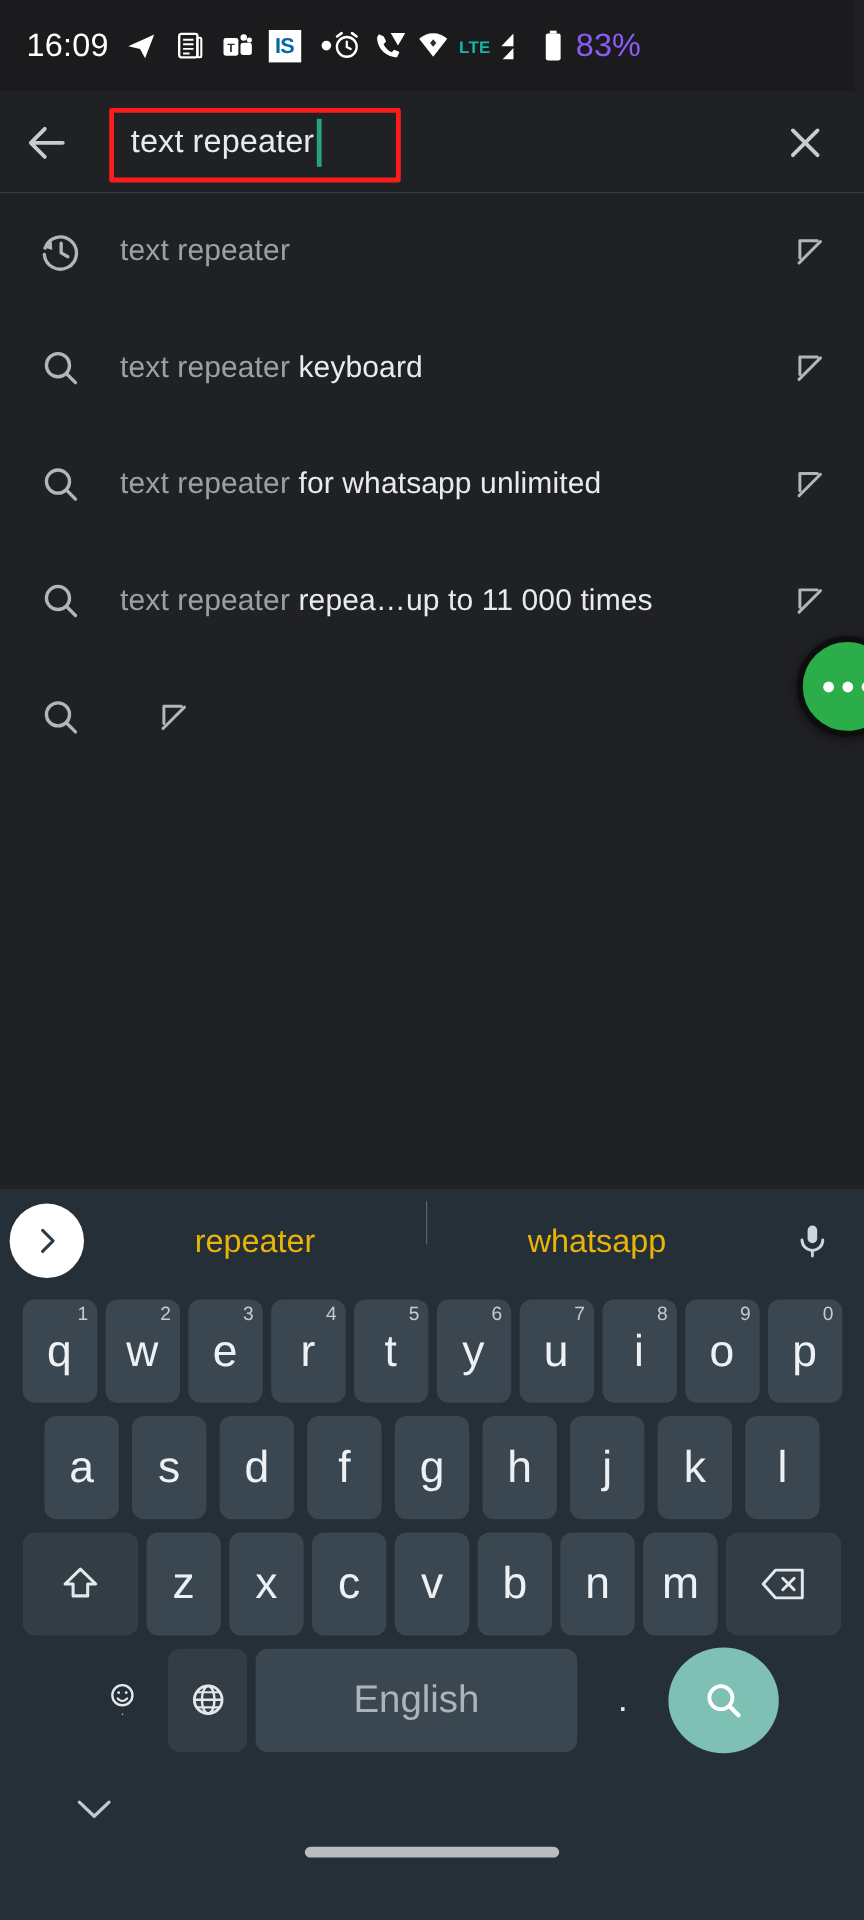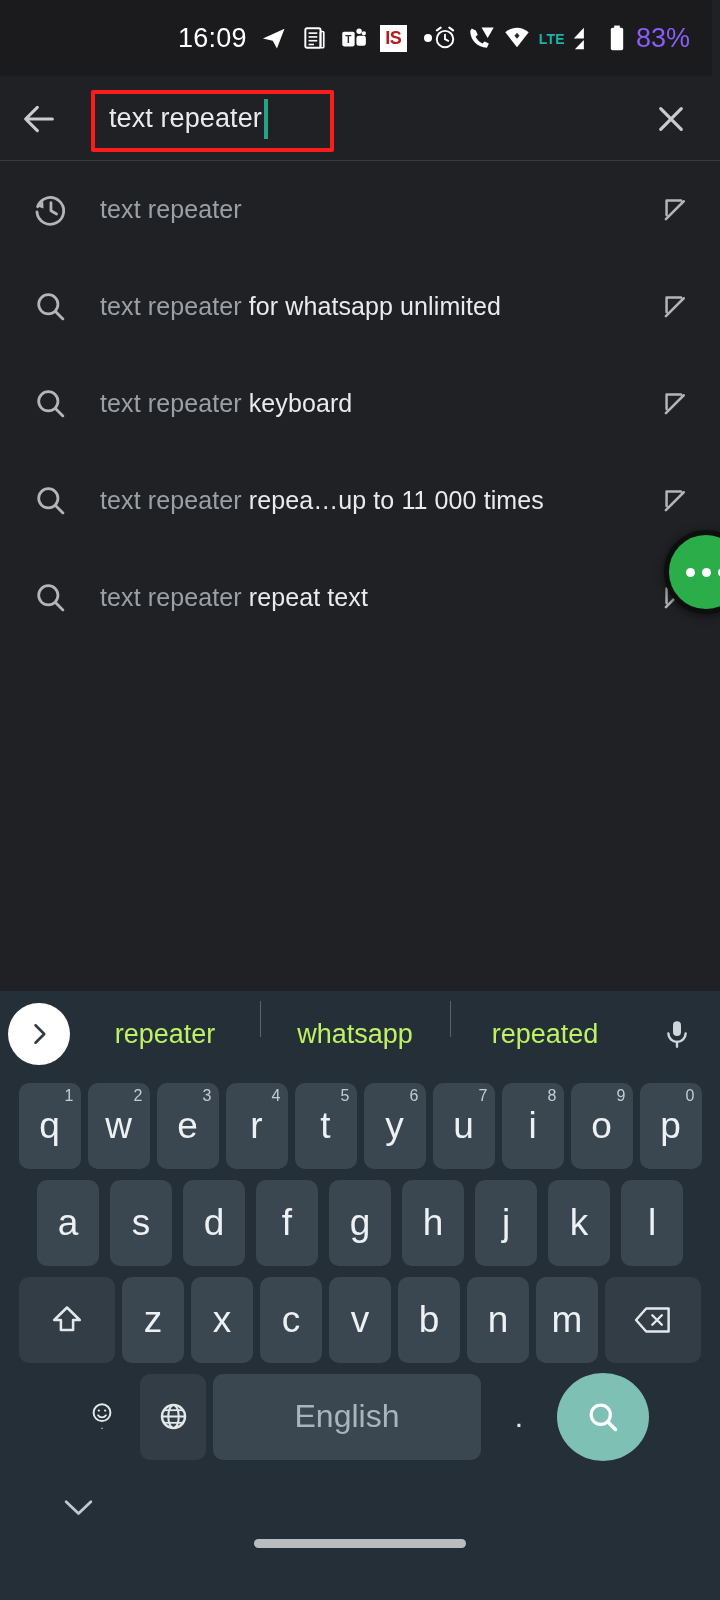--- a/index.html
+++ b/index.html
@@ -10,31 +10,31 @@
     -webkit-font-smoothing:antialiased;
     overflow:hidden;
     position:relative;
   }
   .phone { position:relative; width:720px; height:1600px; background:#202124; overflow:hidden; }
 
   
   .statusbar {
     position:absolute; top:0; left:0; width:712px; height:76px;
     background:#1b1b1d;
-    display:flex; align-items:center; justify-content:flex-end;
+    display:flex; align-items:center; justify-content:flex-start;
     padding:0 22px 0 22px;
   }
   .sb-left { display:flex; align-items:center; gap:13px; }
   .sb-right { display:flex; align-items:center; gap:9px; }
   .sb-clock { color:#ffffff; font-size:27px; letter-spacing:.2px; font-weight:400; }
   .sb-icon { display:inline-flex; align-items:center; justify-content:center; }
   .sb-battpct { color:#8b5cf6; font-size:27px; letter-spacing:0px; margin-left:1px; }
   .lte-txt { color:#14b8a6; font-size:14px; font-weight:700; letter-spacing:.3px; align-self:flex-start; margin-top:8px; margin-right:-3px; }
   .isbadge {
-    width:27px;height:27px;background:#ffffff;color:#b91c1c;
+    width:27px;height:27px;background:#ffffff;color:#0369a1;
     font-size:18px;font-weight:700;display:flex;align-items:center;justify-content:center;
     letter-spacing:-.5px;
   }
   .dot-ind { width:8px;height:8px;border-radius:50%;background:#ffffff; margin-left:4px;}
 
   
   .searchbar {
     position:absolute; top:76px; left:0; width:720px; height:85px;
     background:#202124;
     display:flex; align-items:center;
@@ -80,21 +80,21 @@
   .kb-suggest {
     height:86px; display:flex; align-items:center; position:relative;
   }
   .kb-expand {
     width:62px;height:62px;border-radius:50%;background:#ffffff;
     display:flex;align-items:center;justify-content:center;
     margin-left:8px;
   }
   .kb-sugg-items { flex:1; display:flex; align-items:center; }
   .kb-sugg-item {
-    flex:1; text-align:center; color:#bef264; font-size:27px;
+    flex:1; text-align:center; color:#eab308; font-size:27px;
     position:relative;
   }
   .kb-sugg-item + .kb-sugg-item::before {
     content:""; position:absolute; left:0; top:-18px; height:36px; width:1px; background:#56646f;
   }
   .kb-mic { width:74px; display:flex; align-items:center; justify-content:center; margin-right:6px;}
 
   .kb-rows { padding:0 4px; }
   .kb-row { display:flex; align-items:center; justify-content:center; gap:7px; height:97px; }
   .key {
@@ -242,38 +242,38 @@
     </div>
 
     <div class="sugg-row">
       <div class="sugg-icon">
         <svg width="35" height="35" viewBox="0 0 24 24">
           <circle cx="10.5" cy="10.5" r="6.6" fill="none" stroke="#b3b6b9" stroke-width="1.9"></circle>
           <line x1="15.4" y1="15.4" x2="20.5" y2="20.5" stroke="#b3b6b9" stroke-width="1.9" stroke-linecap="round"></line>
         </svg>
       </div>
       <div class="sugg-text">
-        <span class="pre">text repeater</span><span class="rest"> for whatsapp unlimited</span>
+        <span class="pre">text repeater</span><span class="rest"> keyboard</span>
       </div>
       <div class="sugg-arrow">
         <svg width="33" height="33" viewBox="0 0 24 24">
           <path d="M5 19 18 6M5.5 16V5.5H16" fill="none" stroke="#b3b6b9" stroke-width="1.8" stroke-linecap="round" stroke-linejoin="round"></path>
         </svg>
       </div>
     </div>
 
     <div class="sugg-row">
       <div class="sugg-icon">
         <svg width="35" height="35" viewBox="0 0 24 24">
           <circle cx="10.5" cy="10.5" r="6.6" fill="none" stroke="#b3b6b9" stroke-width="1.9"></circle>
           <line x1="15.4" y1="15.4" x2="20.5" y2="20.5" stroke="#b3b6b9" stroke-width="1.9" stroke-linecap="round"></line>
         </svg>
       </div>
       <div class="sugg-text">
-        <span class="pre">text repeater</span><span class="rest"> keyboard</span>
+        <span class="pre">text repeater</span><span class="rest"> for whatsapp unlimited</span>
       </div>
       <div class="sugg-arrow">
         <svg width="33" height="33" viewBox="0 0 24 24">
           <path d="M5 19 18 6M5.5 16V5.5H16" fill="none" stroke="#b3b6b9" stroke-width="1.8" stroke-linecap="round" stroke-linejoin="round"></path>
         </svg>
       </div>
     </div>
 
     <div class="sugg-row">
       <div class="sugg-icon">
@@ -292,23 +292,20 @@
       </div>
     </div>
 
     <div class="sugg-row">
       <div class="sugg-icon">
         <svg width="35" height="35" viewBox="0 0 24 24">
           <circle cx="10.5" cy="10.5" r="6.6" fill="none" stroke="#b3b6b9" stroke-width="1.9"></circle>
           <line x1="15.4" y1="15.4" x2="20.5" y2="20.5" stroke="#b3b6b9" stroke-width="1.9" stroke-linecap="round"></line>
         </svg>
       </div>
-      <div class="sugg-text">
-        <span class="pre">text repeater</span><span class="rest"> repeat text</span>
-      </div>
       <div class="sugg-arrow">
         <svg width="33" height="33" viewBox="0 0 24 24">
           <path d="M5 19 18 6M5.5 16V5.5H16" fill="none" stroke="#b3b6b9" stroke-width="1.8" stroke-linecap="round" stroke-linejoin="round"></path>
         </svg>
       </div>
     </div>
   </div>
 
   <div class="bubble">
     <span></span>
@@ -320,21 +317,20 @@
 
     <div class="kb-suggest">
       <div class="kb-expand">
         <svg width="28" height="28" viewBox="0 0 24 24">
           <path d="M9 4.5 16.5 12 9 19.5" fill="none" stroke="#303b44" stroke-width="2.2" stroke-linecap="round" stroke-linejoin="round"></path>
         </svg>
       </div>
       <div class="kb-sugg-items">
         <div class="kb-sugg-item">repeater</div>
         <div class="kb-sugg-item">whatsapp</div>
-        <div class="kb-sugg-item">repeated</div>
       </div>
       <div class="kb-mic">
         <svg width="32" height="32" viewBox="0 0 24 24">
           <rect x="9" y="2.5" width="6" height="11" rx="3" fill="#cfd6db"></rect>
           <path d="M5.5 11.5a6.5 6.5 0 0 0 13 0" fill="none" stroke="#cfd6db" stroke-width="1.8" stroke-linecap="round"></path>
           <line x1="12" y1="18" x2="12" y2="21.5" stroke="#cfd6db" stroke-width="1.8" stroke-linecap="round"></line>
         </svg>
       </div>
     </div>
 

